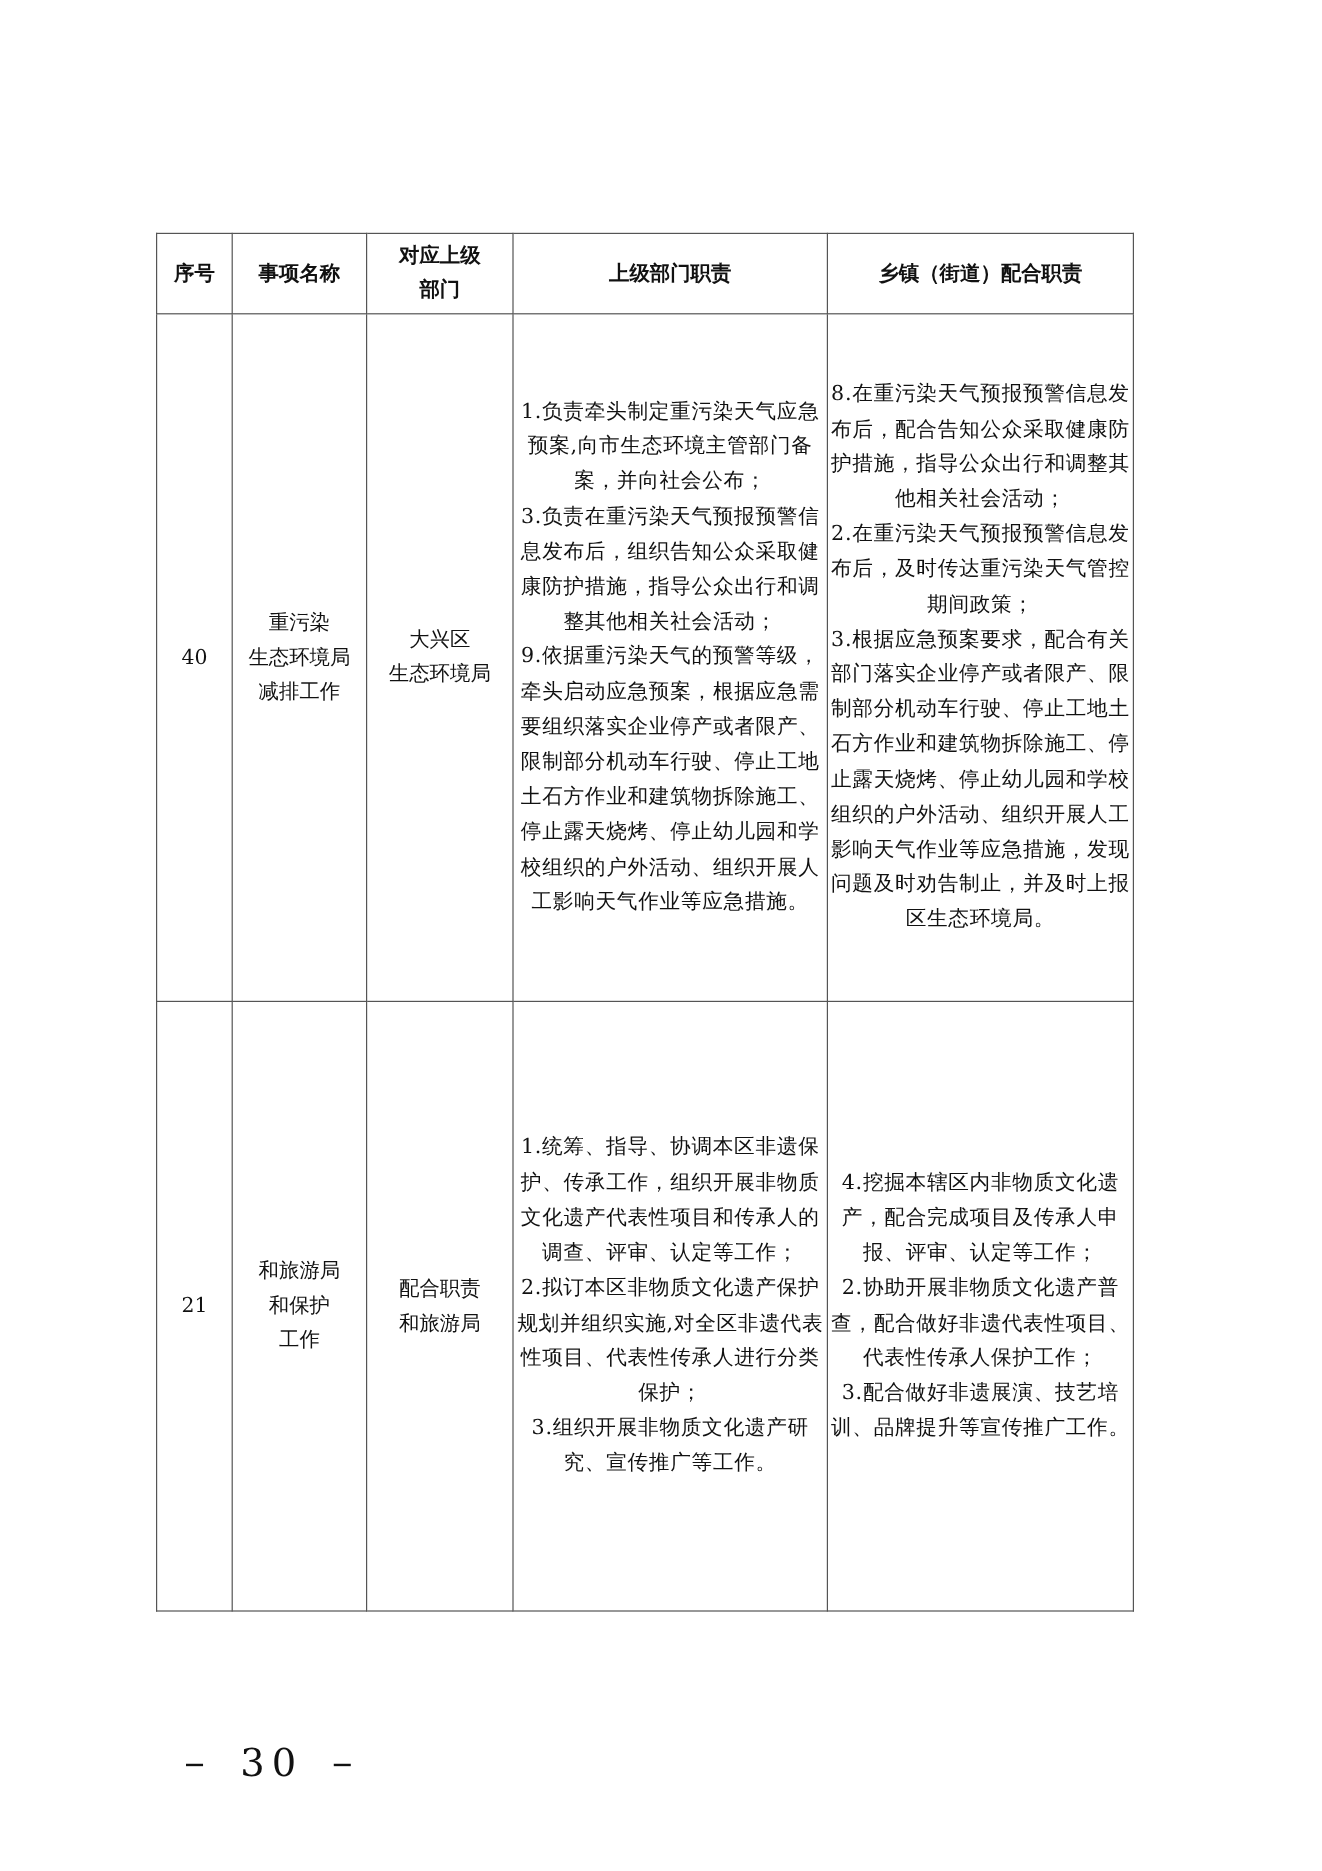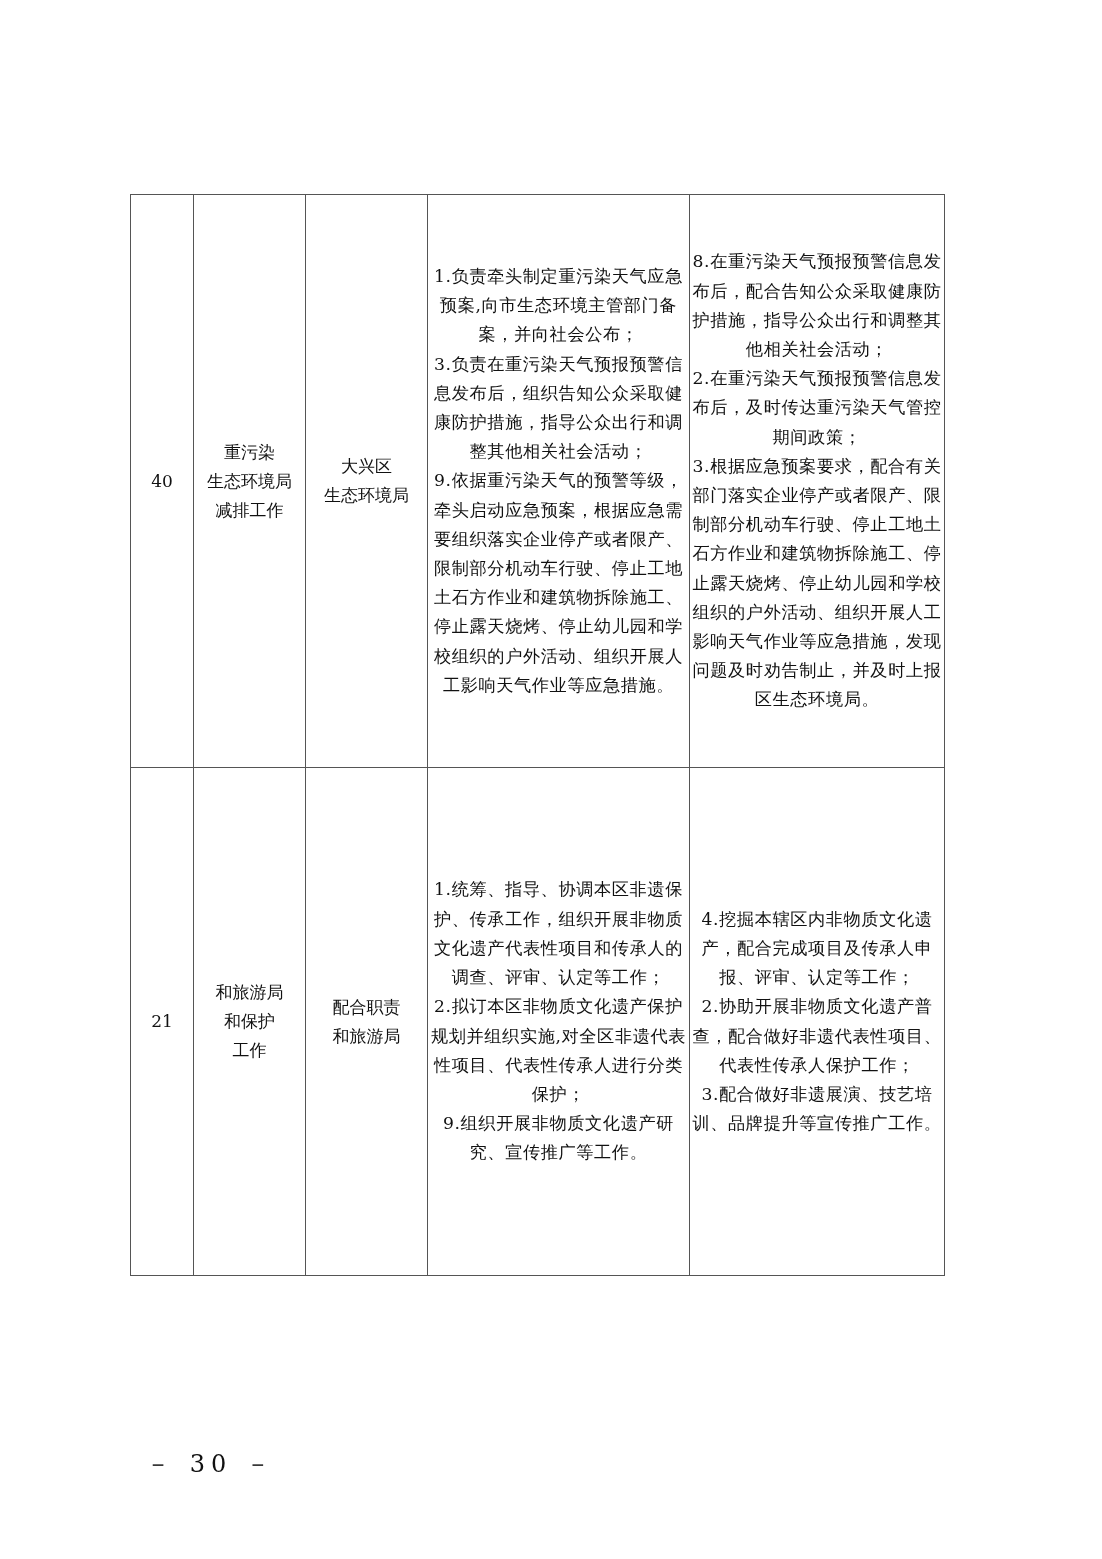--- a/index.html
+++ b/index.html
@@ -7,34 +7,44 @@
          font-family: "DejaVu Serif", "Liberation Serif", serif; color:#111; }
   .tbl { position:absolute; left:130px; top:194px; border-collapse:collapse; table-layout:fixed; }
   .tbl td, .tbl th { border:1.5px solid #555; padding:0; vertical-align:middle; text-align:center; }
   .tbl th { font-family:"DejaVu Sans", "Liberation Sans", sans-serif; font-weight:bold; font-size:17px; height:66px; line-height:29px; }
   .c-idx { width:63px; } .c-name { width:112px; } .c-dept { width:122px; }
   .c-up { width:262px; } .c-town { width:255px; }
   .cell-text { font-size:17px; line-height:29px; }
   .desc { text-align:justify; padding:0 10px 0 11px; font-size:17.2px; line-height:29.2px; letter-spacing:0.6px; }
   .desc div { white-space:normal; }
   .r20 td { height:572px; } .r21 td { height:507px; }
-  .pageno { position:absolute; left:146px; top:1448px; font-size:24px; letter-spacing:6px; }
+  .pageno { position:absolute; left:146px; top:1448px; font-size:32px; letter-spacing:6px; }
 </style>
 </head>
 <body>
 
 <table class="tbl">
   <colgroup>
     <col class="c-idx">
       <col class="c-name">
       <col class="c-dept">
       <col class="c-up">
       <col class="c-town">
   </colgroup>
   <tbody>
+      <tr>
+    <th>序号</th>
+    <th>事项名称</th>
+    <th>
+      <div>对应上级</div>
+      <div>部门</div>
+    </th>
+    <th>上级部门职责</th>
+    <th>乡镇（街道）配合职责</th>
+  </tr>
 
   <tr class="r20">
     <td class="cell-text">40</td>
     <td class="cell-text">
       <div>重污染</div>
       <div>生态环境局</div>
       <div>减排工作</div>
     </td>
     <td class="cell-text">
       <div>大兴区</div>
@@ -59,21 +69,21 @@
       <div>和保护</div>
       <div>工作</div>
     </td>
     <td class="cell-text">
       <div>配合职责</div>
       <div>和旅游局</div>
     </td>
     <td class="desc">
       <div>1.统筹、指导、协调本区非遗保护、传承工作，组织开展非物质文化遗产代表性项目和传承人的调查、评审、认定等工作；</div>
       <div>2.拟订本区非物质文化遗产保护规划并组织实施,对全区非遗代表性项目、代表性传承人进行分类保护；</div>
-      <div>9.组织开展非物质文化遗产研究、宣传推广等工作。</div>
+      <div>3.组织开展非物质文化遗产研究、宣传推广等工作。</div>
     </td>
     <td class="desc">
       <div>4.挖掘本辖区内非物质文化遗产，配合完成项目及传承人申报、评审、认定等工作；</div>
       <div>2.协助开展非物质文化遗产普查，配合做好非遗代表性项目、代表性传承人保护工作；</div>
       <div>3.配合做好非遗展演、技艺培训、品牌提升等宣传推广工作。</div>
     </td>
   </tr>
 </tbody>
   </table>
 

